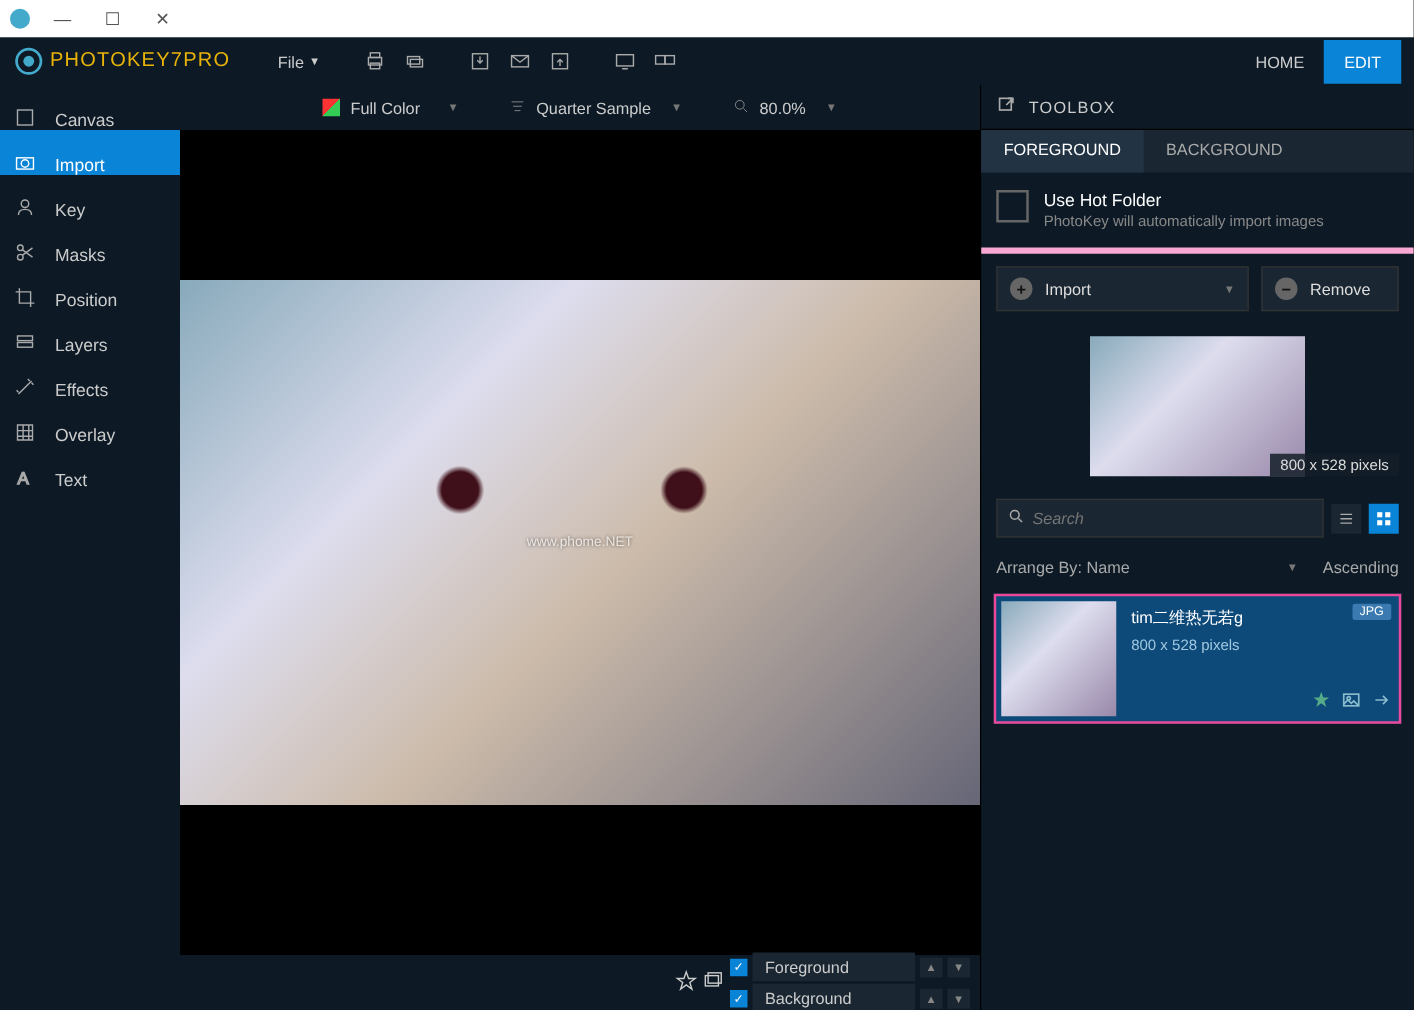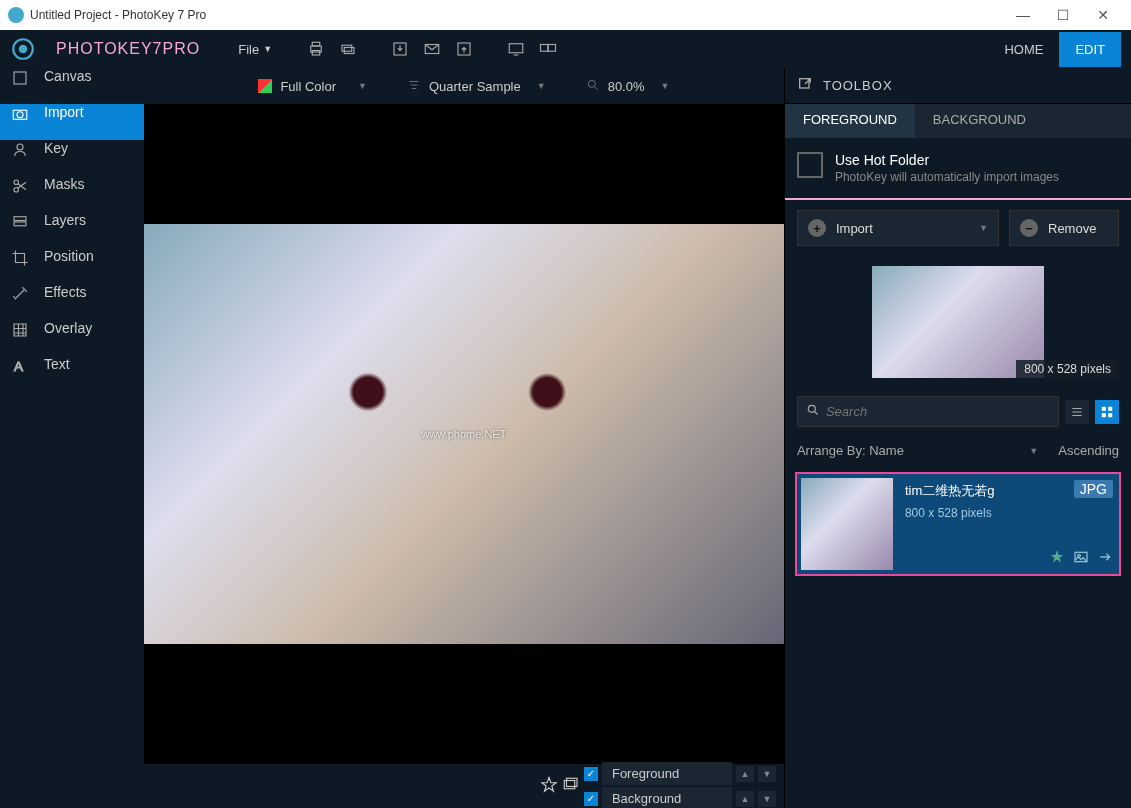--- a/index.html
+++ b/index.html
@@ -2,50 +2,50 @@
 <html><head>
 <meta charset="utf-8">
 <style>
 * { margin: 0; padding: 0; box-sizing: border-box; font-family: "Segoe UI", Arial, sans-serif; }
 body { width: 1131px; height: 808px; background: #1a2a3a; overflow: hidden; color: #ccc; font-size: 13px; }
 .titlebar { height: 30px; background: #fff; display: flex; align-items: center; padding: 0 8px; color: #333; }
 .titlebar .icon { width: 16px; height: 16px; border-radius: 50%; background: #4ac; margin-right: 6px; }
 .titlebar .title { flex: 1; font-size: 12px; }
 .titlebar .winbtn { width: 40px; text-align: center; font-size: 14px; cursor: pointer; color: #555; }
 .menubar { height: 38px; background: #0d1a26; display: flex; align-items: center; padding: 0 10px; }
-.logo { color: #f9a8d4; font-size: 16px; font-weight: 300; letter-spacing: 1px; display:flex; align-items:center; gap:20px;}
+.logo { color: #eab308; font-size: 16px; font-weight: 300; letter-spacing: 1px; display:flex; align-items:center; gap:4px;}
 .logo svg { width:26px; height:26px; }
 .menubar .file { margin-left: 30px; color: #ccc; cursor: pointer; padding: 4px 8px; display:flex; align-items:center; gap:4px;}
 .menubar .iconbtn { width: 28px; height: 28px; display: flex; align-items: center; justify-content: center; cursor: pointer; color: #aaa; margin: 0 2px; }
 .menubar .spacer { flex: 1; }
 .menubar .navtab { padding: 10px 16px; color: #ccc; cursor: pointer; font-size: 13px; }
 .menubar .navtab.active { background: #0a84d6; color: #fff; }
 .maincols { display: flex; height: calc(100% - 68px); }
 .sidebar { width: 146px; background: #0d1a26; }
-.sideitem { height: 36px; display: flex; align-items: flex-start; padding: 0 10px; gap: 14px; cursor: pointer; color: #ccc; font-size: 14px; }
+.sideitem { height: 36px; display: flex; align-items: flex-end; padding: 0 10px; gap: 14px; cursor: pointer; color: #ccc; font-size: 14px; }
 .sideitem.active { background: #0a84d6; color: #fff; }
 .sideitem .ic { width: 20px; height: 20px; display:flex; align-items:center; justify-content:center; color:#aaa; }
 .sideitem.active .ic { color:#fff; }
 .workarea { flex: 1; background: #000; display: flex; flex-direction: column; gap: 18px; }
 .wktoolbar { height: 36px; background: #0d1a26; display: flex; align-items: center; justify-content: center; gap: 20px; }
 .wkdrop { display: flex; align-items: center; gap: 8px; padding: 4px 10px; cursor: pointer; color: #ccc; }
 .wkdrop .sq { width:14px; height:14px; display:inline-block; }
 .canvas { flex: 1; display: flex; align-items: center; justify-content: center; position: relative; }
 .photo { width: 640px; height: 420px; background: linear-gradient(135deg,#8ab 0%,#dde 30%,#cba 55%,#667 100%); position: relative; overflow:hidden; }
 .photo::after{content:"";position:absolute;inset:0;background:radial-gradient(circle at 35% 40%, #40101a 3%, transparent 4%),radial-gradient(circle at 63% 40%, #40101a 3%, transparent 4%);}
 .canvas-bottom { height: 44px; background: #0d1a26; display: flex; align-items: center; justify-content: flex-end; padding: 0 8px; gap: 4px; }
 .layerbox { display: flex; align-items: center; gap: 8px; background: #1a2733; padding: 4px 10px; min-width: 130px; }
 .chk { width: 14px; height: 14px; background: #0a84d6; display:flex; align-items:center; justify-content:center; color:#fff; font-size:10px; }
 .arrbtn { width: 18px; height: 16px; background: #1a2733; display:flex; align-items:center; justify-content:center; cursor:pointer; color:#888; font-size:9px; }
 .rightpanel { width: 352px; background: #0d1a26; display: flex; flex-direction: column; border-left: 1px solid #000; }
 .toolbox-hdr { height: 36px; display: flex; align-items: center; padding: 0 12px; gap: 10px; color: #ccc; font-size: 13px; letter-spacing: 1px; border-bottom: 1px solid #000;}
 .subtabs { height: 34px; display: flex; background: #1a2733; }
 .subtab { padding: 8px 18px; cursor: pointer; color: #aaa; font-size: 13px; }
 .subtab.active { background: #223344; color: #fff; }
-.hotfolder { padding: 14px 12px; display: flex; gap: 12px; align-items: flex-start; border-bottom: 2px solid #f9a8d4; }
+.hotfolder { padding: 14px 12px; display: flex; gap: 12px; align-items: flex-start; border-bottom: 5px solid #f9a8d4; }
 .hotchk { width: 26px; height: 26px; border: 2px solid #666; }
 .hotfolder .t1 { color: #fff; font-size: 14px; }
 .hotfolder .t2 { color: #888; font-size: 12px; margin-top: 2px; }
 .imprem { padding: 10px 12px; display: flex; gap: 10px; }
 .btn { flex: 1; background: #1a2733; display: flex; align-items: center; padding: 8px 10px; gap: 10px; cursor: pointer; color: #ddd; border: 1px solid #333; }
 .btn .circ { width:18px; height:18px; border-radius:50%; background:#666; color:#111; display:flex; align-items:center; justify-content:center; font-size:13px; font-weight:bold; }
 .btn .lab { flex:1; }
 .btn .dd { color:#777; font-size:9px; }
 .preview { padding: 10px 12px; display: flex; justify-content: center; position: relative; }
 .preview .thumb { width: 172px; height: 112px; background: linear-gradient(135deg,#8ab,#dde 40%,#98a); position:relative; }
@@ -56,31 +56,30 @@
 .viewbtn { width: 24px; height: 24px; background: #1a2733; display:flex; align-items:center; justify-content:center; cursor:pointer; }
 .viewbtn.active { background: #0a84d6; }
 .arrange { padding: 8px 12px; display: flex; align-items: center; color: #aaa; }
 .arrange .lab { flex: 1; }
 .filelist { padding: 6px 10px; }
 .filecard { border: 2px solid #ec4899; background: #0d4a7a; display: flex; padding: 4px; gap: 10px; }
 .filecard .fthumb { width: 92px; height: 92px; background: linear-gradient(135deg,#8ab,#dde 40%,#98a); }
 .filecard .finfo { flex: 1; padding: 4px 2px; position: relative; }
 .filecard .fname { color: #fff; font-size: 13px; }
 .filecard .fdim { color: #a0c8e0; font-size: 12px; margin-top: 6px; }
-.filecard .badge { position: absolute; top: 2px; right: 2px; background: #3a7ab0; color: #fff; font-size: 14px; padding: 1px 6px; border-radius: 2px; }
+.filecard .badge { position: absolute; top: 2px; right: 2px; background: #3a7ab0; color: #fff; font-size: 10px; padding: 1px 6px; border-radius: 2px; }
 .filecard .ficons { position: absolute; bottom: 2px; right: 2px; display: flex; gap: 8px; color: #7ab; }
 svg { width: 1em; height: 1em; fill: currentColor; }
 .ic svg, .iconbtn svg { width:18px; height:18px; stroke:currentColor; fill:none; stroke-width:1.5; }
 </style>
 </head>
 <body>
 
 <div class="titlebar">
   <div class="icon"></div>
-  <div class="title">Untitled Project - PhotoKey 7 Pro</div>
   <div class="winbtn">—</div>
   <div class="winbtn">☐</div>
   <div class="winbtn">✕</div>
 </div>
 
 <div class="menubar">
   <div class="logo">
     <svg viewBox="0 0 24 24">
         <circle cx="12" cy="12" r="9" fill="none" stroke="#4ac" stroke-width="2"></circle>
         <circle cx="12" cy="12" r="4" fill="#4ac"></circle>
@@ -177,33 +176,33 @@
             <circle cx="7" cy="17" r="3"></circle>
             <circle cx="7" cy="7" r="3"></circle>
             <path d="M9 9l11 8M9 15l11-8"></path>
           </svg>
         </span>
         <span>Masks</span>
       </div>
     <div class="sideitem">
         <span class="ic">
           <svg viewBox="0 0 24 24">
+            <path d="M6 2v16h16M2 6h16v16"></path>
+          </svg>
+        </span>
+        <span>Position</span>
+      </div>
+    <div class="sideitem">
+        <span class="ic">
+          <svg viewBox="0 0 24 24">
             <rect x="4" y="5" width="16" height="5"></rect>
             <rect x="4" y="12" width="16" height="5"></rect>
           </svg>
         </span>
         <span>Layers</span>
-      </div>
-    <div class="sideitem">
-        <span class="ic">
-          <svg viewBox="0 0 24 24">
-            <path d="M6 2v16h16M2 6h16v16"></path>
-          </svg>
-        </span>
-        <span>Position</span>
       </div>
     <div class="sideitem">
         <span class="ic">
           <svg viewBox="0 0 24 24">
             <path d="M5 19L19 5M15 3l2 2M19 7l2 2M3 15l2 2"></path>
           </svg>
         </span>
         <span>Effects</span>
       </div>
     <div class="sideitem">

